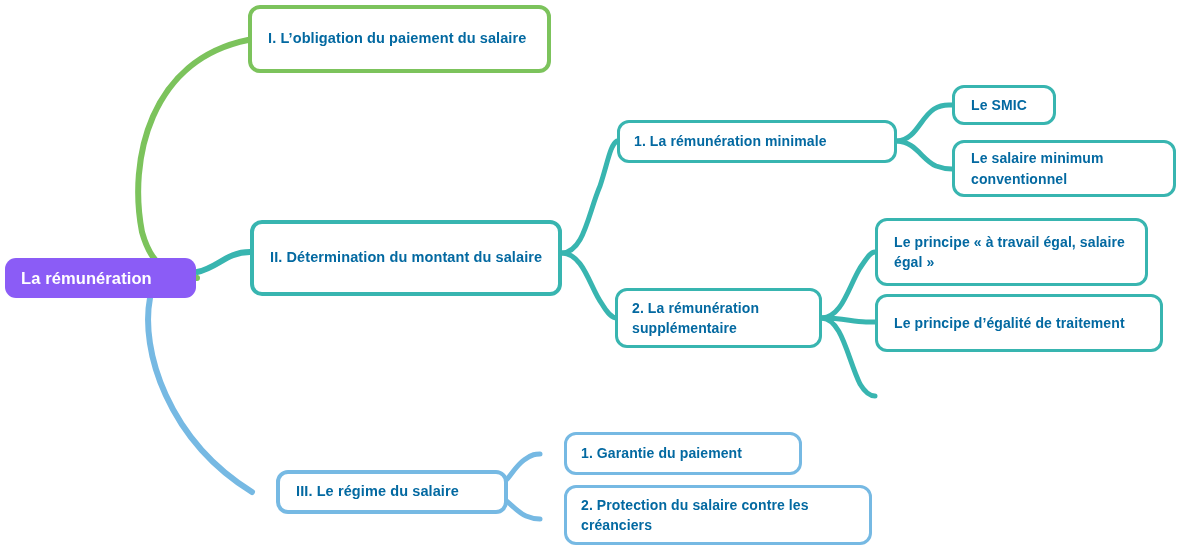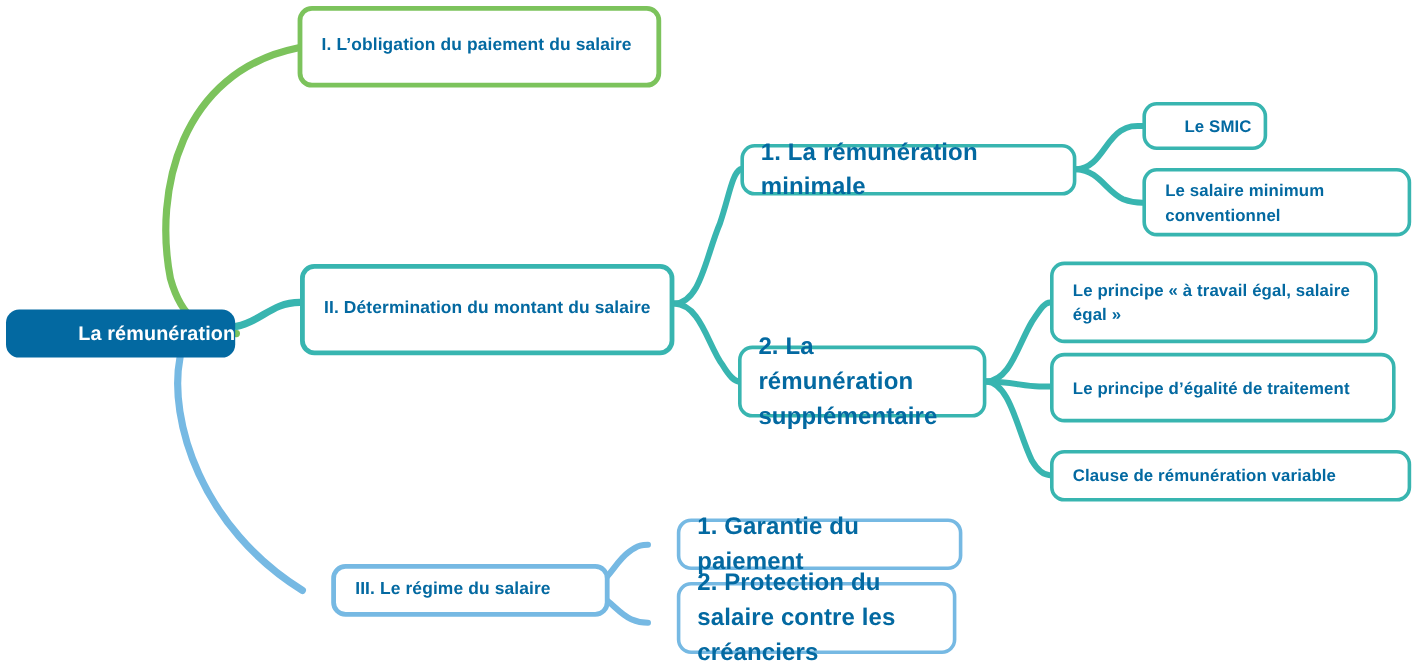--- a/index.html
+++ b/index.html
@@ -35,39 +35,38 @@
     color: #0369a1;
     font-weight: bold;
     letter-spacing: 0.1px;
   }
   .node .txt {
     display: block;
     width: 100%;
     white-space: pre-line;
   }
   .root {
-    background: #0369a1;
+    background: #8b5cf6;
     color: #ffffff;
     border: none;
     border-radius: 11px;
     font-size: 16.5px;
     padding-left: 16px;
-    text-align: right;
   }
   .lvl1 {
     border-width: 4px;
     border-style: solid;
     font-size: 14.5px;
     padding: 0 10px 0 16px;
     line-height: 1.45;
   }
   .lvl2 {
     border-width: 3.5px;
     border-style: solid;
-    font-size: 20px;
+    font-size: 14px;
     padding: 0 10px 0 14px;
     line-height: 1.45;
   }
   .lvl3 {
     border-width: 3.5px;
     border-style: solid;
     font-size: 14px;
     padding: 0 10px 0 16px;
     line-height: 1.45;
   }
@@ -116,49 +115,46 @@
   </div>
 
   <div class="node lvl1 teal" style="left:250px; top:220px; width:312px; height:76px;">
     <span class="txt">II.  Détermination du montant du salaire</span>
   </div>
 
   <div class="node lvl2 teal" style="left:617px; top:120px; width:280px; height:43px;">
     <span class="txt">1.   La rémunération minimale</span>
   </div>
 
-  <div class="node lvl3 teal" style="left:952px; top:85px; width:104px; height:40px;text-align:right;">
+  <div class="node lvl3 teal" style="left:952px; top:85px; width:104px; height:40px;">
     <span class="txt">Le SMIC</span>
   </div>
 
   <div class="node lvl3 teal" style="left:952px; top:140px; width:224px; height:57px;">
     <span class="txt">Le salaire minimum conventionnel</span>
   </div>
 
   <div class="node lvl2 teal" style="left:615px; top:288px; width:207px; height:60px;">
     <span class="txt">2.   La rémunération supplémentaire</span>
   </div>
 
   <div class="node lvl3 teal" style="left:875px; top:218px; width:273px; height:68px;">
     <span class="txt">Le principe « à travail égal, salaire égal »</span>
   </div>
 
   <div class="node lvl3 teal" style="left:875px; top:294px; width:288px; height:58px;">
     <span class="txt">Le principe d’égalité de traitement</span>
   </div>
 
-  <div class="node lvl3 teal" style="left:875px; top:375px; width:301px; height:43px;">
-    <span class="txt">Clause de rémunération variable</span>
-  </div>
 
   <div class="node lvl1 blue" style="left:252px; top:470px; width:232px; height:44px;">
     <span class="txt">III. Le régime du salaire</span>
   </div>
 
   <div class="node lvl2 blue" style="left:540px; top:432px; width:238px; height:43px;">
     <span class="txt">1. Garantie du paiement</span>
   </div>
 
-  <div class="node lvl2 blue" style="left:540px; top:485px; width:233px; height:60px;">
+  <div class="node lvl2 blue" style="left:540px; top:485px; width:308px; height:60px;">
     <span class="txt">2. Protection du salaire contre les créanciers</span>
   </div>
 
 </div>
 
 </body></html>

